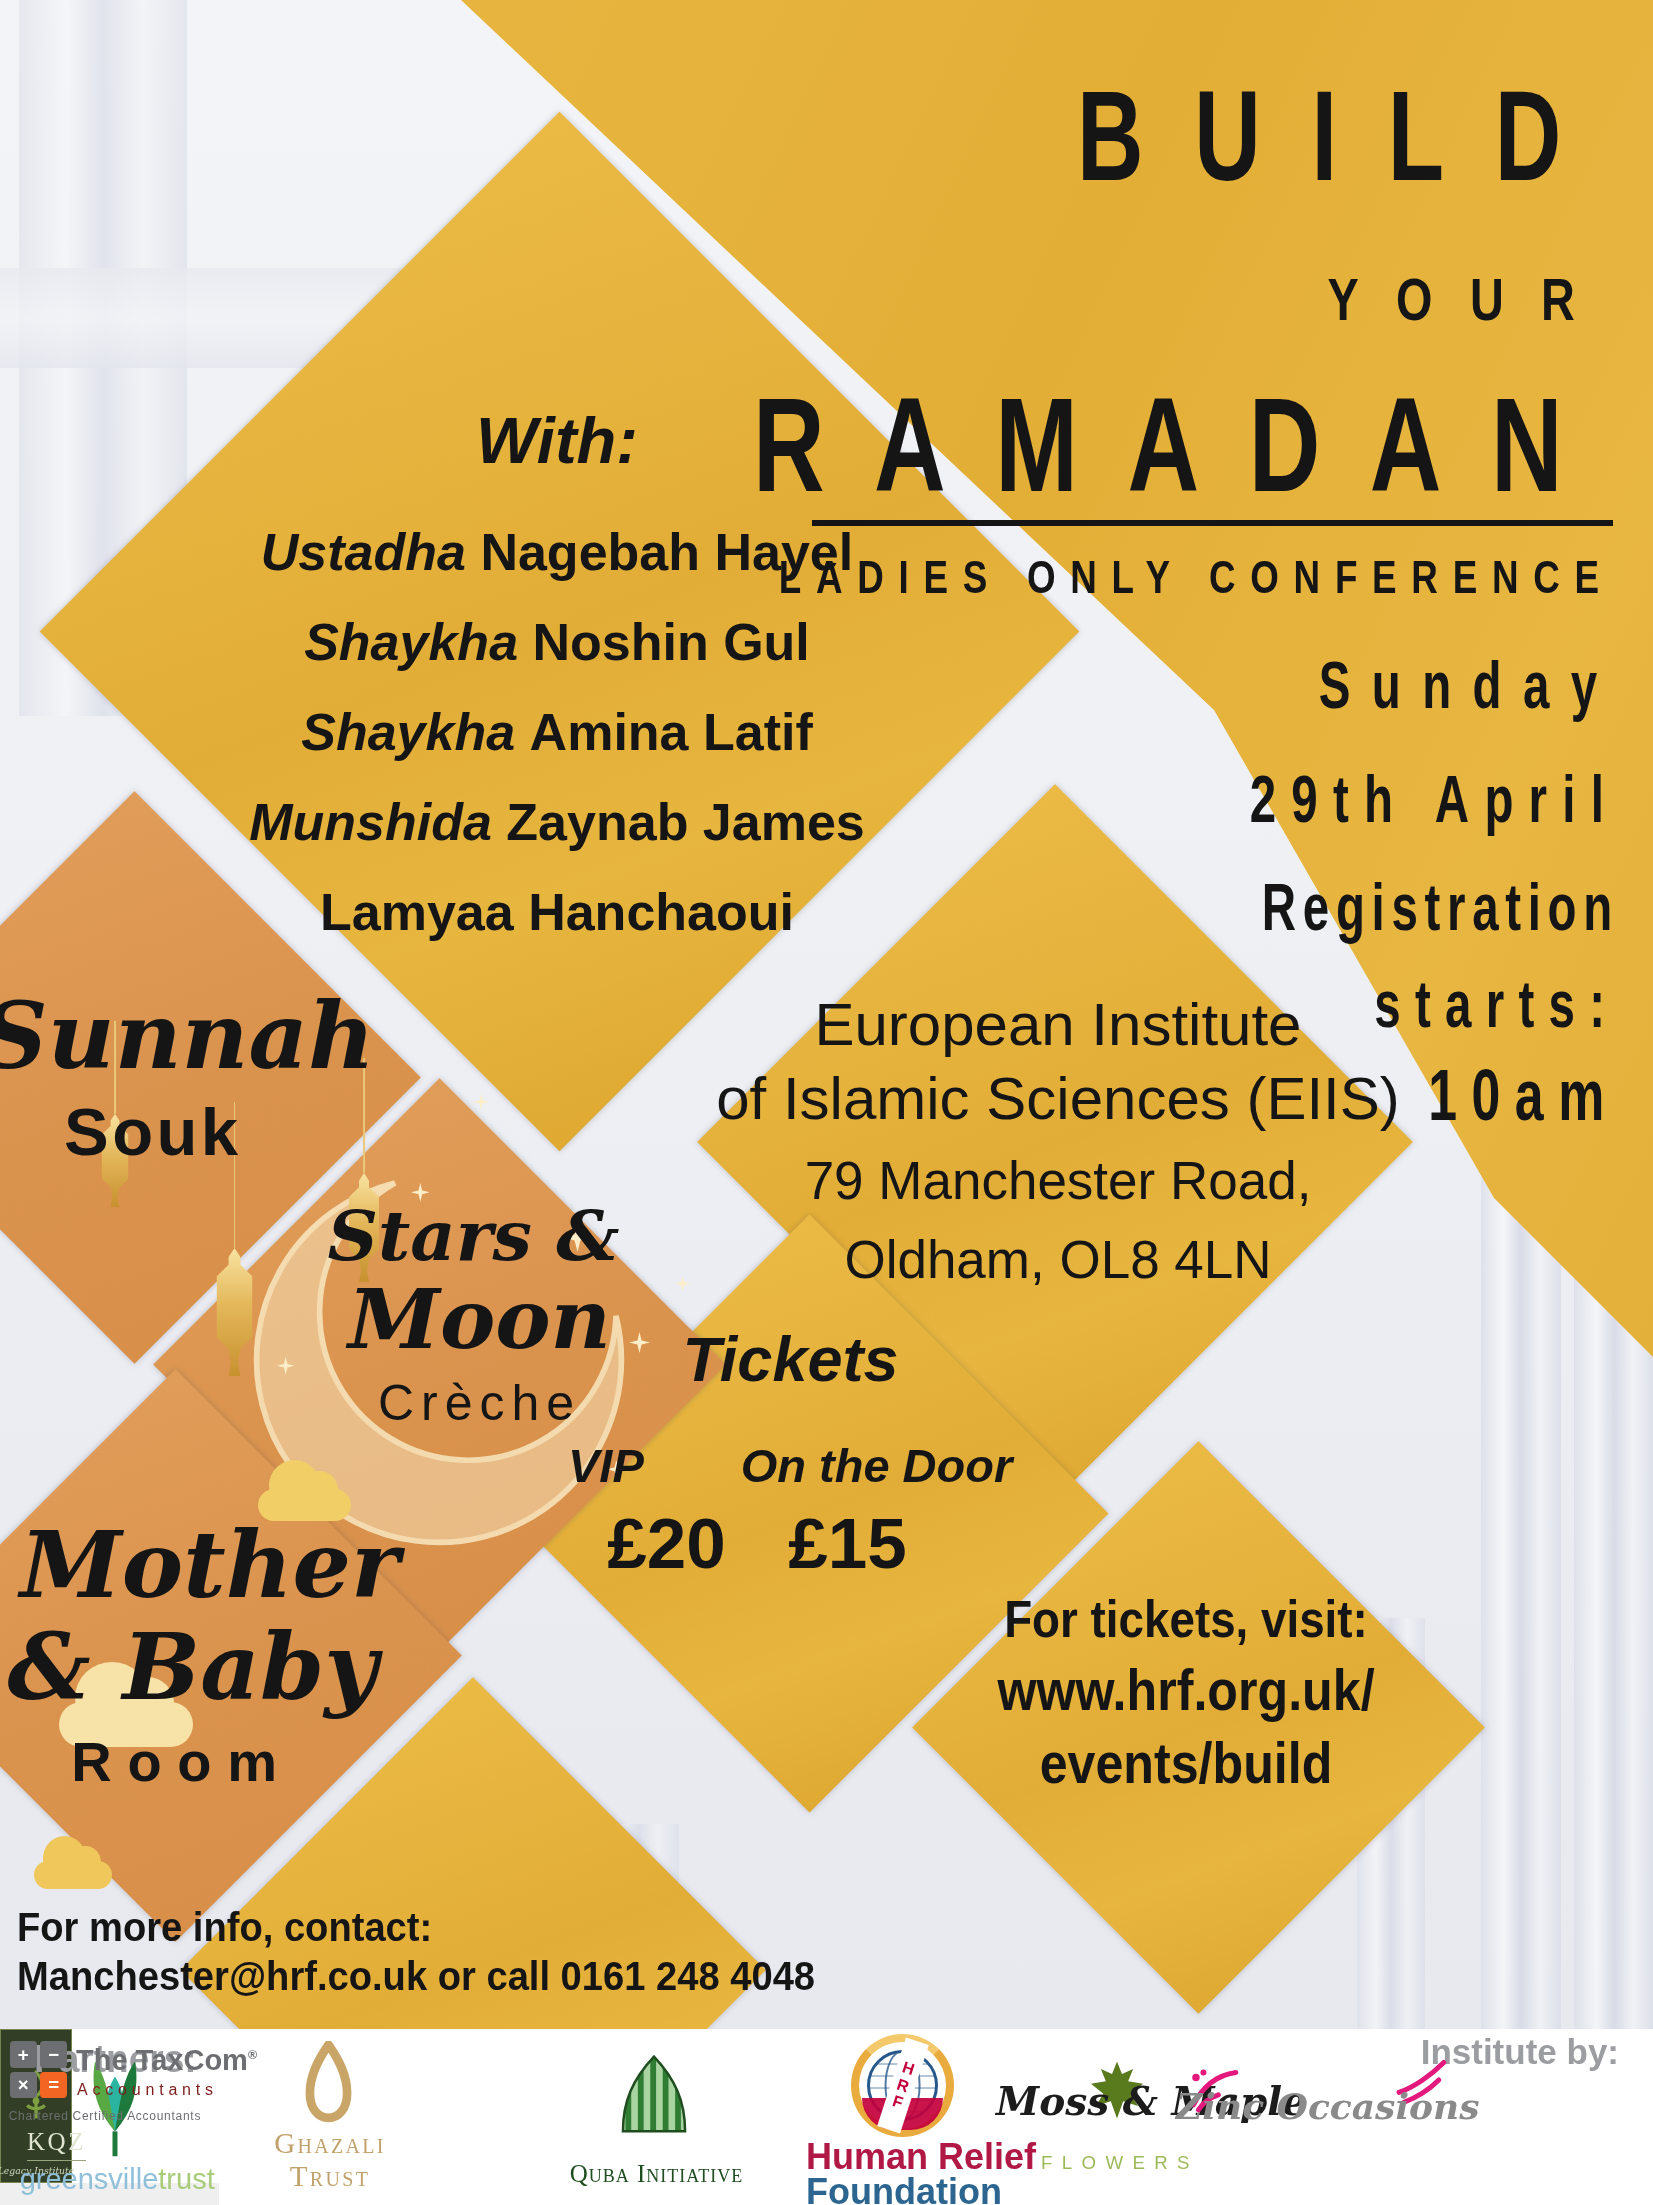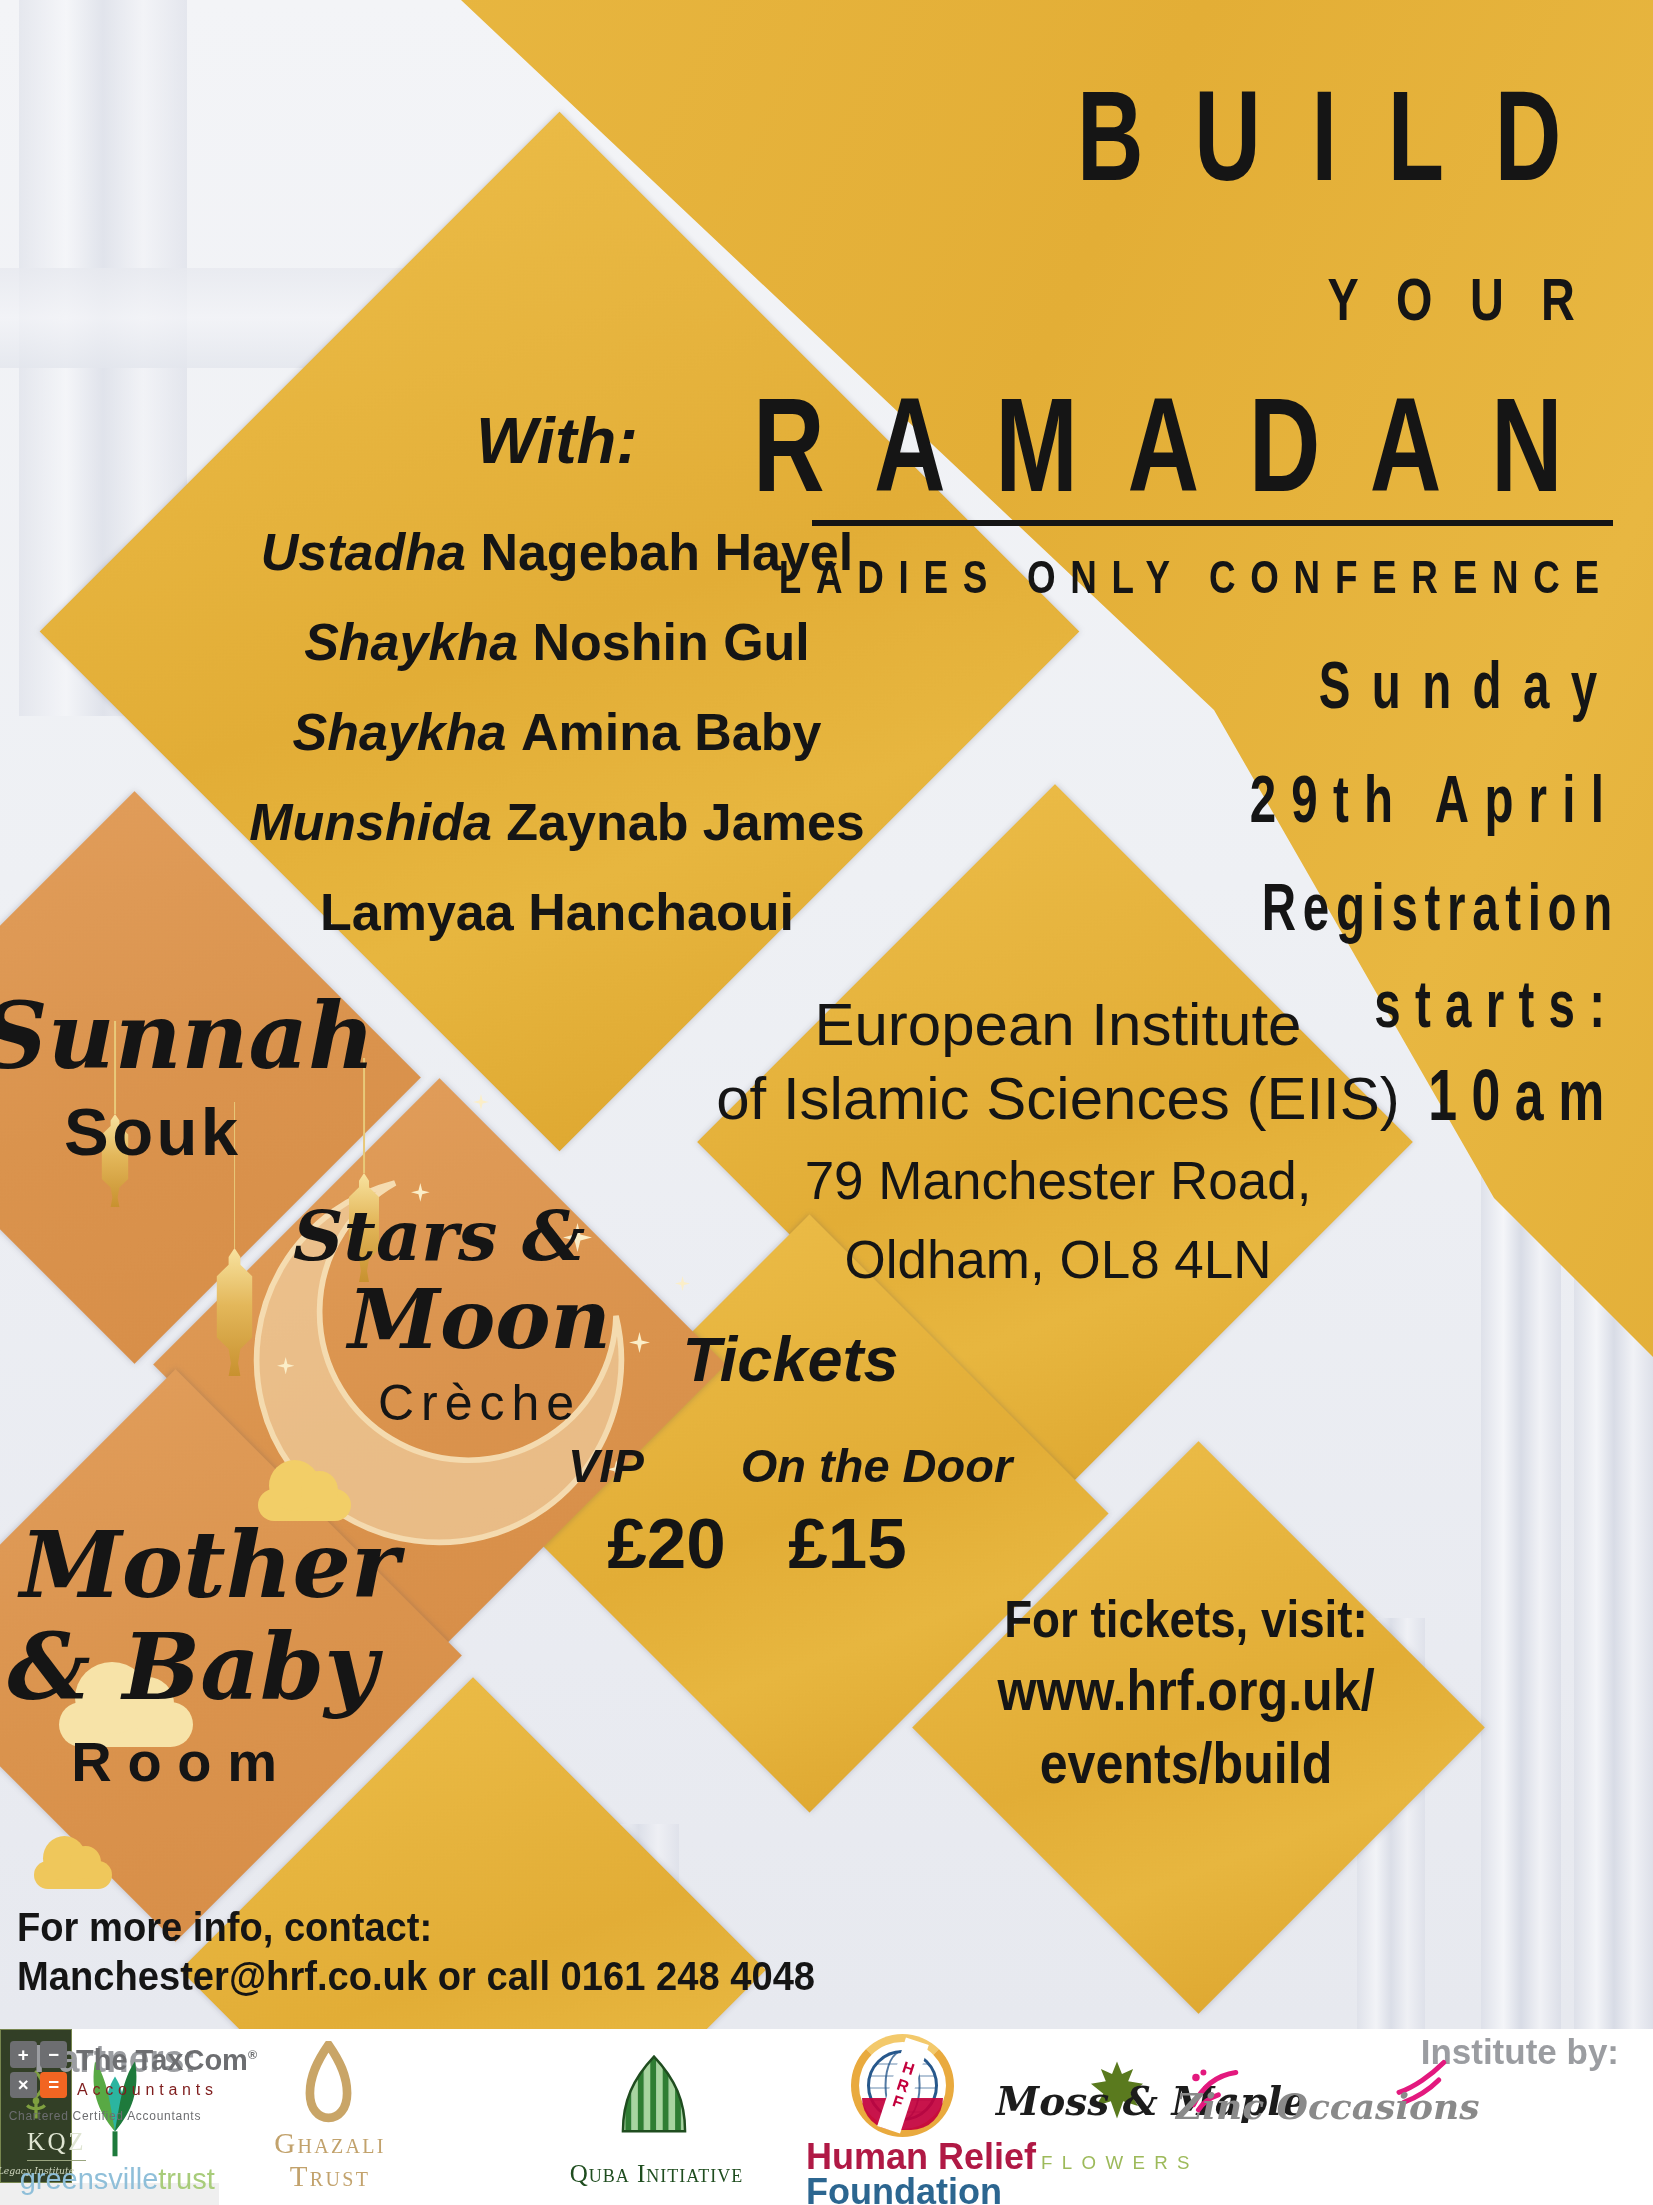--- a/index.html
+++ b/index.html
@@ -43,21 +43,21 @@
   .sch4{top:966px;font-size:66px;letter-spacing:.30em;}
   .sch5{top:1054px;font-size:72px;letter-spacing:.28em;}
   .speakers{left:118px;top:403px;width:878px;text-align:center;white-space:normal;}
   .speakers .with{font-size:65px;font-style:italic;font-weight:700;margin-bottom:30px;}
   .speakers .line{font-size:52px;line-height:1.73;}
   .speakers .t{font-style:italic;font-weight:600;}
   .speakers .n{font-weight:700;}
   .script{font-family:"DejaVu Serif",serif;font-style:italic;font-weight:700;}
   .souk-1{left:-18.7px;top:982px;width:342px;text-align:center;font-size:92px;}
   .souk-2{left:-9.3px;top:1093px;width:324px;text-align:center;font-size:67px;font-weight:700;letter-spacing:.05em;}
-  .cre-1{left:293px;top:1194px;width:373px;text-align:left;font-size:70px;}
+  .cre-1{left:287px;top:1194px;width:373px;text-align:center;font-size:70px;}
   .cre-2{left:293px;top:1270px;width:373px;text-align:center;font-size:83px;}
   .cre-3{left:293px;top:1374px;width:373px;text-align:center;font-size:50px;font-weight:500;letter-spacing:.14em;}
   .mb-1{left:20px;top:1511px;width:324px;text-align:center;font-size:92px;}
   .mb-2{left:7.5px;top:1613px;width:349px;text-align:center;font-size:92px;}
   .mb-3{left:39px;top:1729px;width:286px;text-align:center;font-size:56px;font-weight:700;letter-spacing:.28em;}
   .venue{left:663px;top:988px;width:790px;text-align:center;white-space:normal;font-weight:400;}
   .venue .v1{font-size:60px;line-height:1.24;}
   .venue .v2{font-size:53px;line-height:1.3;margin-top:10px;}
   .tk-h{left:666px;top:1323px;width:249px;text-align:center;font-size:63px;font-style:italic;font-weight:700;}
   .tk-vip{left:568px;top:1438px;width:187px;text-align:left;font-size:47px;font-style:italic;font-weight:700;}
@@ -178,21 +178,21 @@
   <div class="abs rt sch sch1">Sunday</div>
   <div class="abs rt sch sch2">29th April</div>
   <div class="abs rt sch sch3">Registration</div>
   <div class="abs rt sch sch4">starts:</div>
   <div class="abs rt sch sch5">10am</div>
 
   <div class="abs speakers">
     <div class="with">With:</div>
     <div class="line"><span class="t">Ustadha</span> <span class="n">Nagebah Hayel</span></div>
     <div class="line"><span class="t">Shaykha</span> <span class="n">Noshin Gul</span></div>
-    <div class="line"><span class="t">Shaykha</span> <span class="n">Amina Baby</span></div>
+    <div class="line"><span class="t">Shaykha</span> <span class="n">Amina Latif</span></div>
     <div class="line"><span class="t">Munshida</span> <span class="n">Zaynab James</span></div>
     <div class="line"><span class="t"></span> <span class="n">Lamyaa Hanchaoui</span></div>
   </div>
 
   <div class="abs script souk-1">Sunnah</div>
   <div class="abs souk-2">Souk</div>
   <div class="abs script cre-1">Stars &amp;</div>
   <div class="abs script cre-2">Moon</div>
   <div class="abs cre-3">Crèche</div>
   <div class="abs script mb-1">Mother</div>

